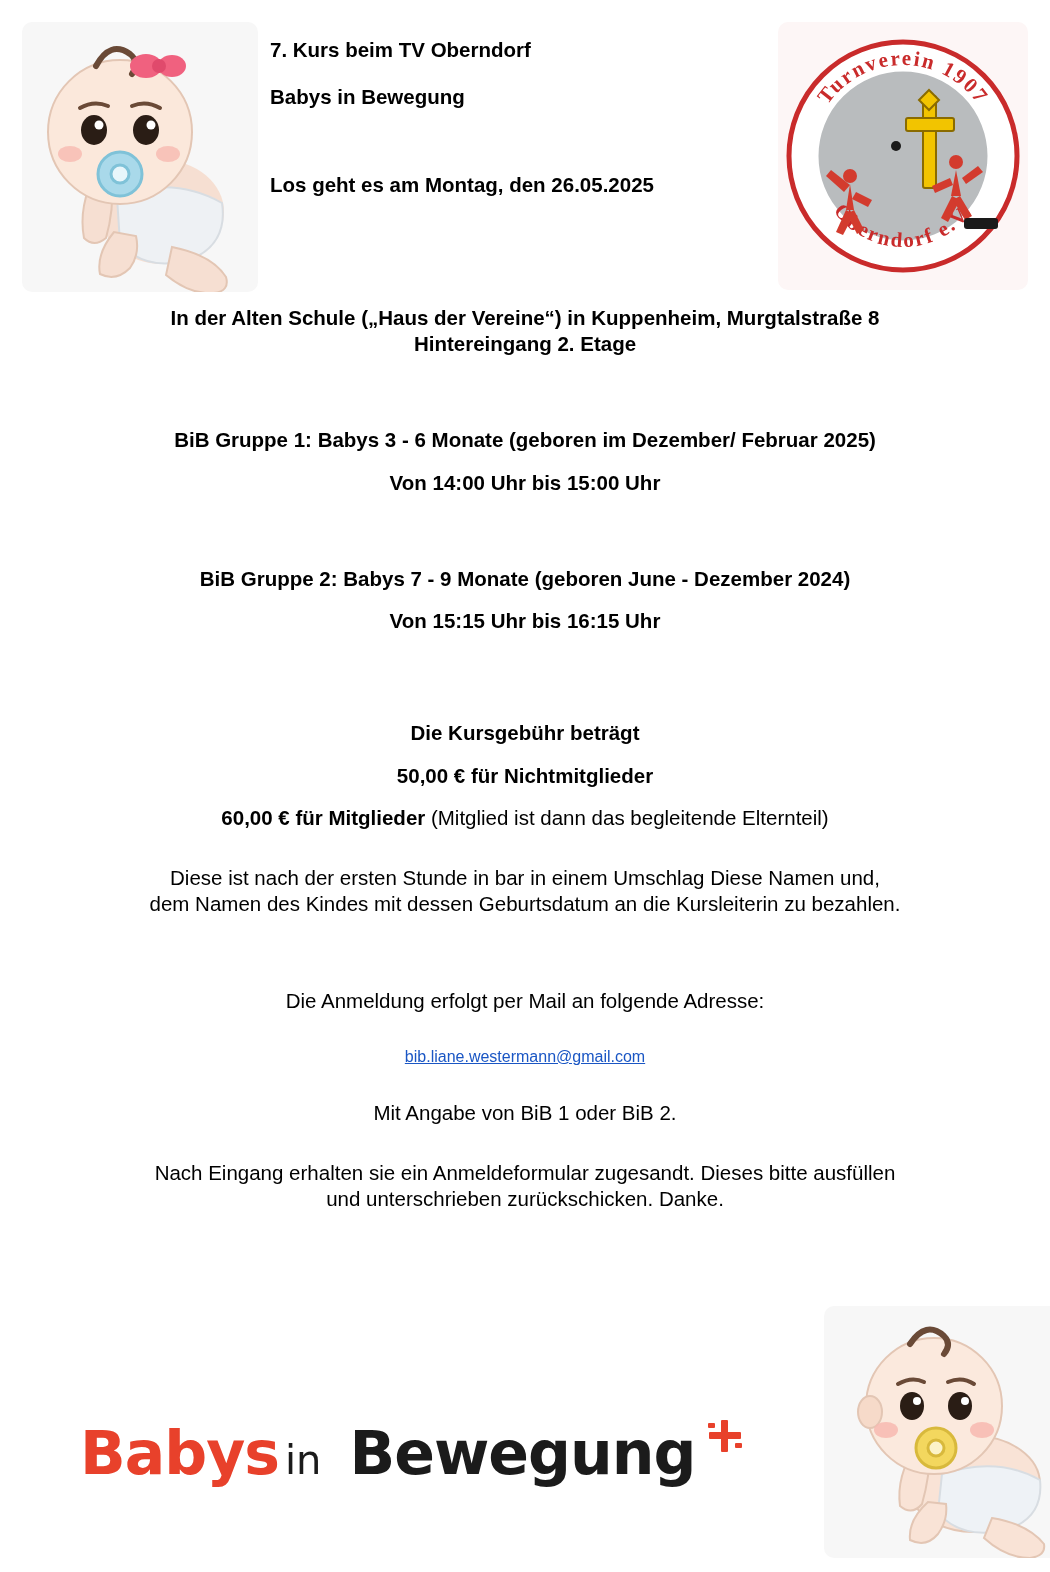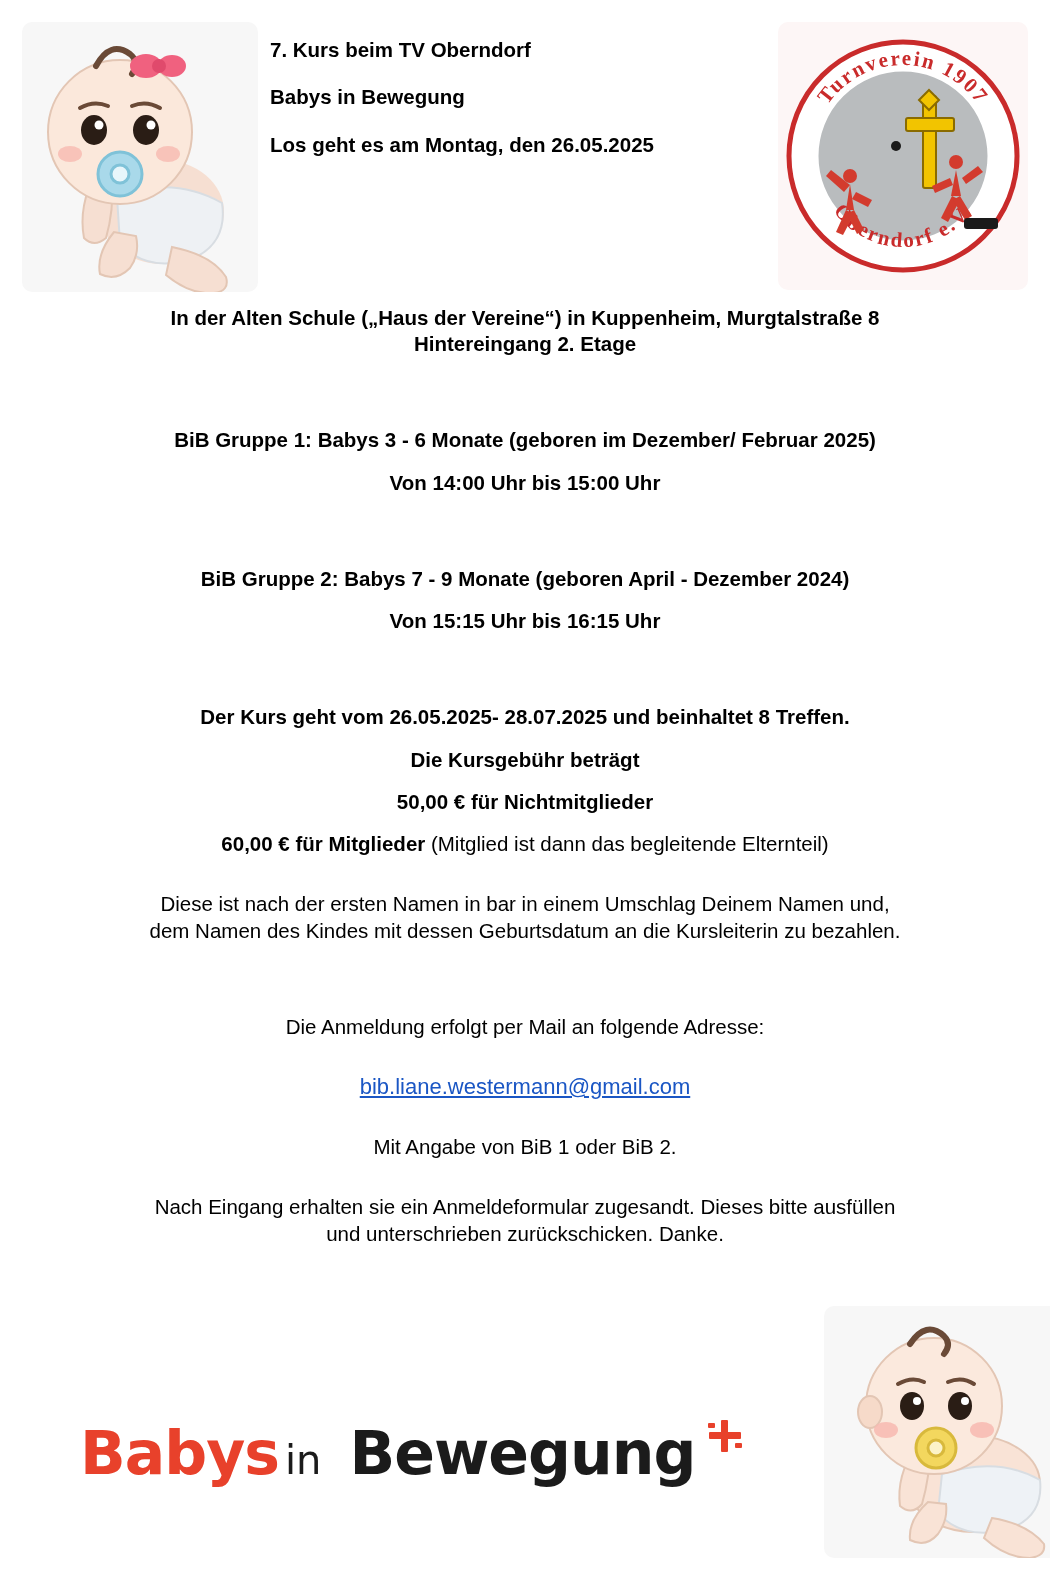--- a/index.html
+++ b/index.html
@@ -57,21 +57,21 @@
     width: 510px;
   }
 
   .hl {
     font-weight: bold;
     font-size: 20.5px;
     line-height: 1.0;
     margin: 0 0 26px 0;
   }
   .hl.spaced {
-    margin-top: 28px;
+    margin-top: 68px;
   }
 
   
   .body-block {
     position: absolute;
     top: 305px;
     left: 0;
     width: 1050px;
     text-align: center;
   }
@@ -92,21 +92,21 @@
     line-height: 1.28;
   }
 
   .gap-s { height: 16px; }
   .gap-m { height: 34px; }
   .gap-xl { height: 70px; }
 
   .mail-link {
     color: #1a56c4;
     text-decoration: underline;
-    font-size: 22px;
+    font-size: 16px;
   }
 
   
   .footer {
     position: absolute;
     left: 0;
     bottom: 0;
     width: 1050px;
     height: 260px;
     padding-left: 32px;
@@ -259,35 +259,34 @@
     <p class="b">Hintereingang 2. Etage</p>
 
     <div class="gap-xl"></div>
 
     <p class="b">BiB Gruppe 1: Babys 3 - 6 Monate (geboren im Dezember/ Februar 2025)</p>
     <div class="gap-s"></div>
     <p class="b">Von 14:00 Uhr bis 15:00 Uhr</p>
 
     <div class="gap-xl"></div>
 
-    <p class="b">BiB Gruppe 2: Babys 7 - 9 Monate (geboren April - Dezember 2024)</p>
+    <p class="b">BiB Gruppe 2: Babys 7 - 9 Monate (geboren June - Dezember 2024)</p>
     <div class="gap-s"></div>
     <p class="b">Von 15:15 Uhr bis 16:15 Uhr</p>
 
     <div class="gap-xl"></div>
 
-    <p class="b">Der Kurs geht vom 26.05.2025- 28.07.2025 und beinhaltet 8 Treffen.</p>
     <div class="gap-s"></div>
     <p class="b">Die Kursgebühr beträgt</p>
     <div class="gap-s"></div>
     <p class="b">50,00 € für Nichtmitglieder</p>
     <div class="gap-s"></div>
     <p class="n"><span class="b">60,00 € für Mitglieder</span><span> (Mitglied ist dann das begleitende Elternteil)</span></p>
     <div class="gap-m"></div>
-    <p class="n">Diese ist nach der ersten Namen in bar in einem Umschlag Deinem Namen und,</p>
+    <p class="n">Diese ist nach der ersten Stunde in bar in einem Umschlag Diese Namen und,</p>
     <p class="n">dem Namen des Kindes mit dessen Geburtsdatum an die Kursleiterin zu bezahlen.</p>
 
     <div class="gap-xl"></div>
 
     <p class="n">Die Anmeldung erfolgt per Mail an folgende Adresse:</p>
     <div class="gap-m"></div>
     <p><a class="mail-link" href="#">bib.liane.westermann@gmail.com</a></p>
     <div class="gap-m"></div>
     <p class="n">Mit Angabe von BiB 1 oder BiB 2.</p>
     <div class="gap-m"></div>

